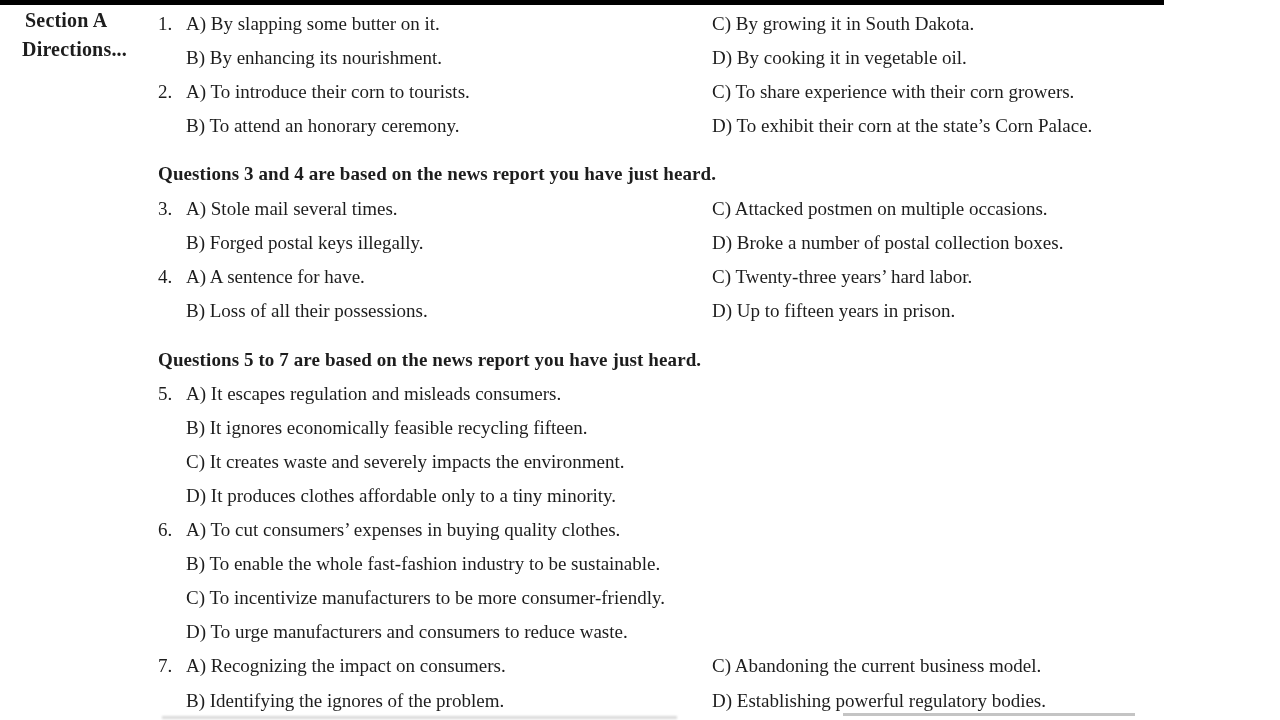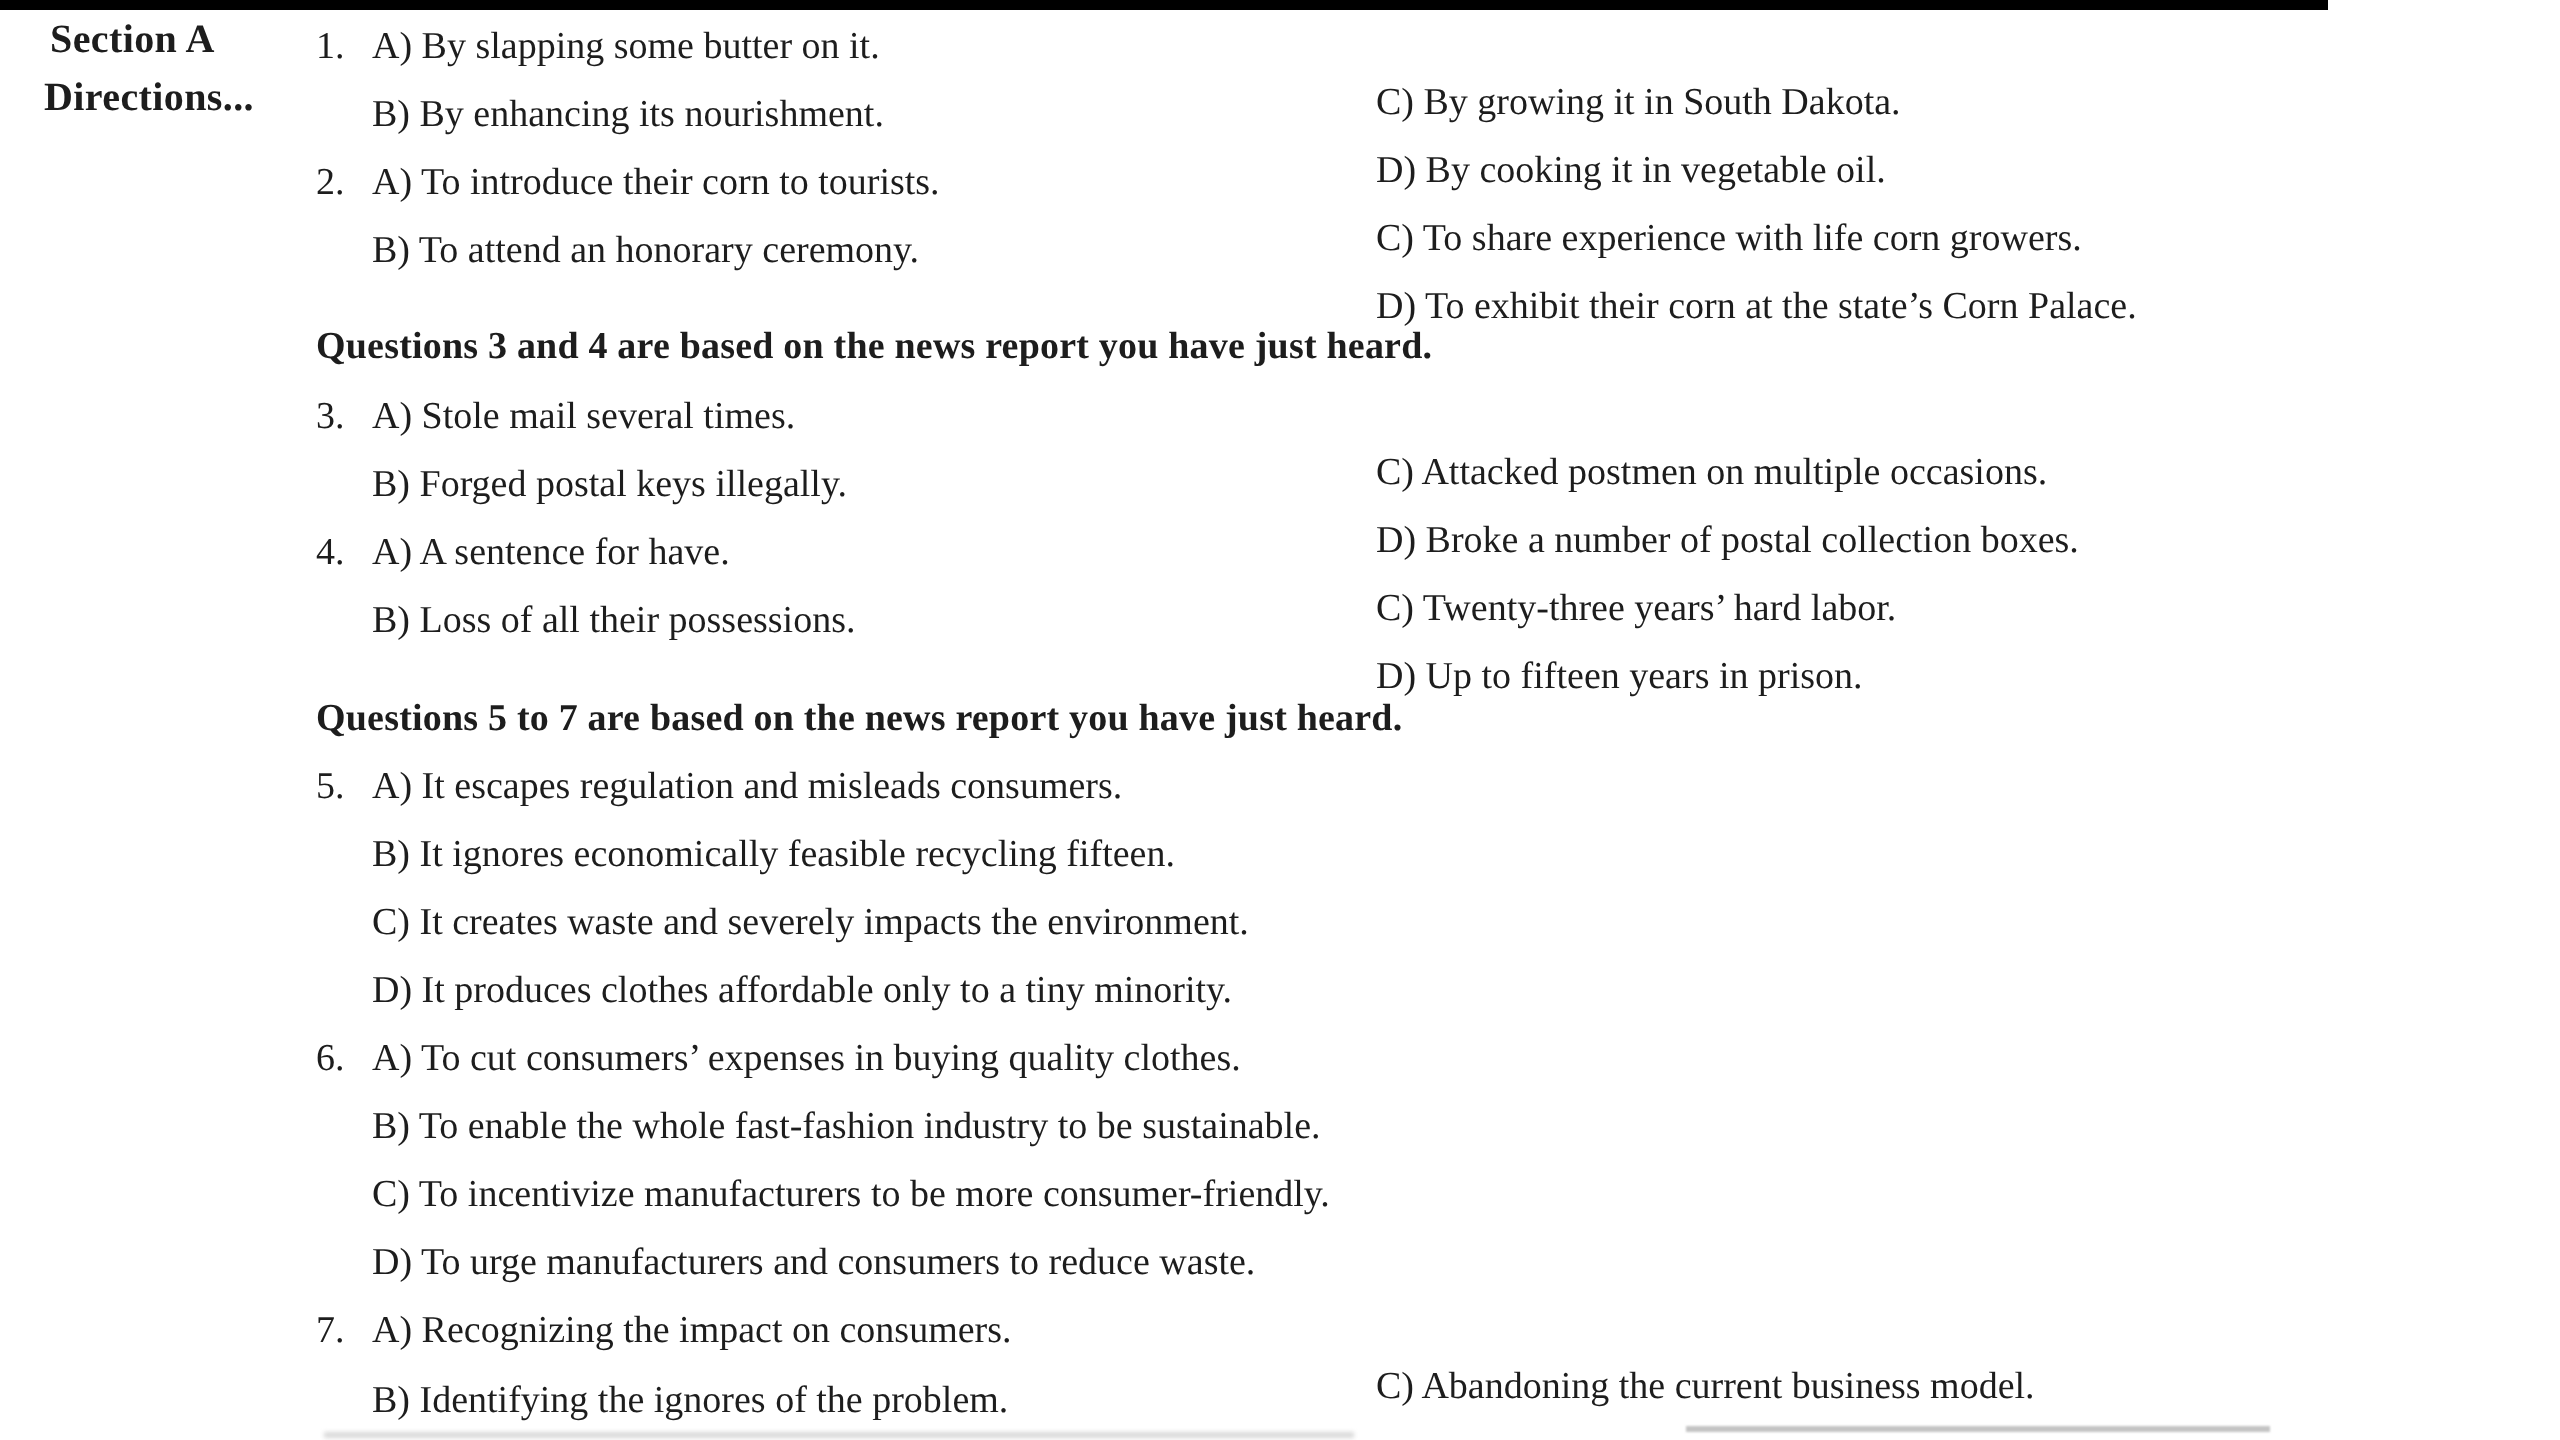--- a/index.html
+++ b/index.html
@@ -26,21 +26,21 @@
     font-size:20px;font-weight:700;
     letter-spacing:0.2px;
   }
   .line{
     position:absolute;left:0;width:1280px;
     font-size:19px;line-height:24px;
     white-space:nowrap;
   }
   .qnum{position:absolute;left:158px;}
   .optL{position:absolute;left:186px;}
-  .optR{position:absolute;left:688px;margin-top:28px;}
+  .optR{position:absolute;left:712px;}
   .hdr{
     position:absolute;left:158px;
     font-weight:700;letter-spacing:0.1px;text-align:center;
   }
   .watermark{
     position:absolute;left:1202px;top:246px;
     writing-mode:vertical-rl;text-orientation:mixed;
     font-family:"Liberation Sans", sans-serif;
     font-style:italic;font-weight:700;
     font-size:42px;letter-spacing:-4px;
@@ -74,21 +74,21 @@
     <span class="optR">C) By growing it in South Dakota.</span>
   </div>
   <div class="line" style="top:46px">
     <span class="optL">B) By enhancing its nourishment.</span>
     <span class="optR">D) By cooking it in vegetable oil.</span>
   </div>
 
   <div class="line" style="top:80px">
     <span class="qnum">2.</span>
     <span class="optL">A) To introduce their corn to tourists.</span>
-    <span class="optR">C) To share experience with life corn growers.</span>
+    <span class="optR">C) To share experience with their corn growers.</span>
   </div>
   <div class="line" style="top:114px">
     <span class="optL">B) To attend an honorary ceremony.</span>
     <span class="optR">D) To exhibit their corn at the state’s Corn Palace.</span>
   </div>
 
   <div class="line" style="top:162px">
     <span class="hdr">Questions 3 and 4 are based on the news report you have just heard.</span>
   </div>
 

